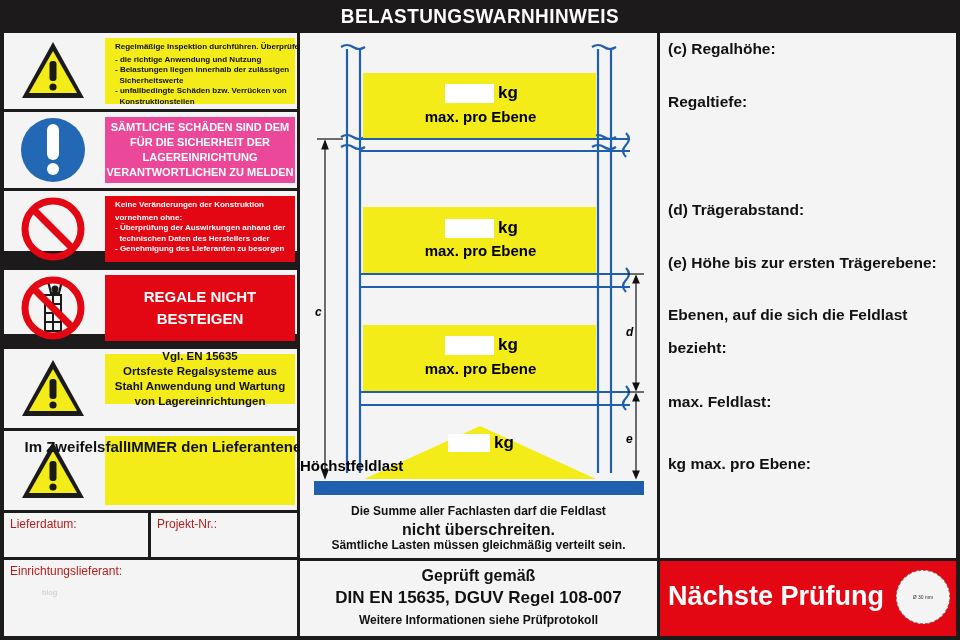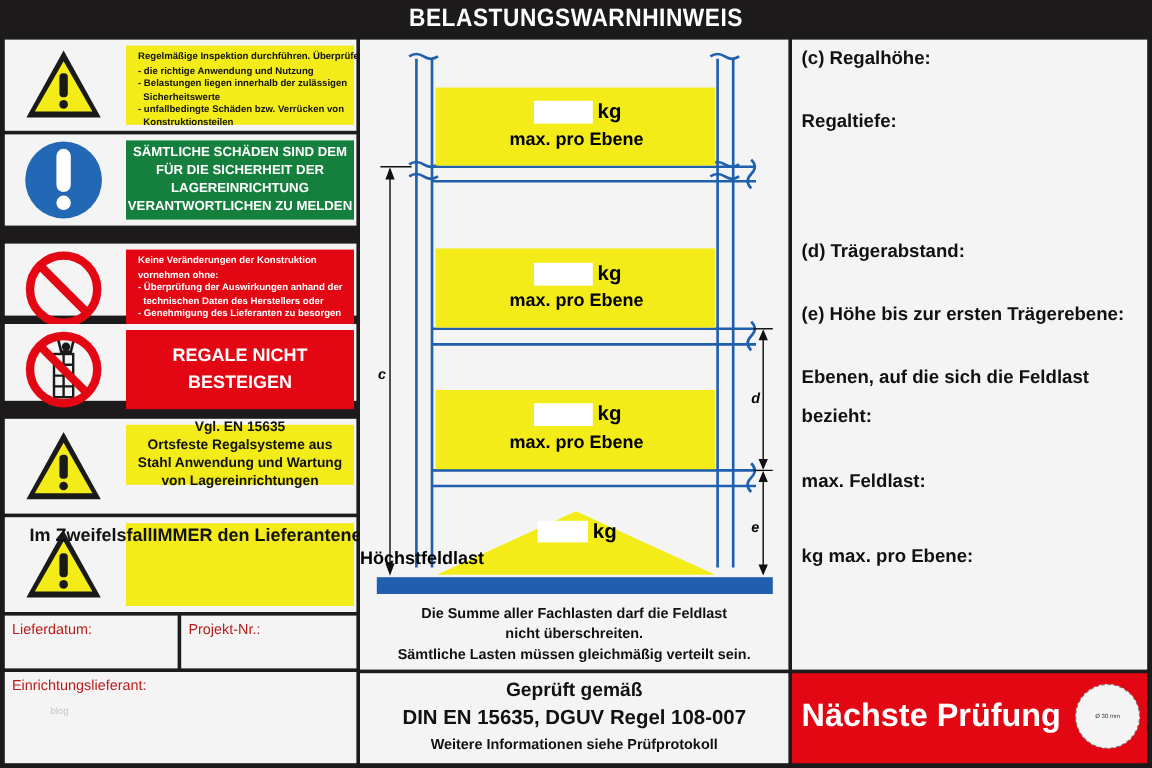--- a/index.html
+++ b/index.html
@@ -3,21 +3,21 @@
 <meta charset="utf-8">
 <style>
   html, body { margin:0; padding:0; }
   body { width:960px; height:640px; background:#1c1a1b; font-family:"Liberation Sans", sans-serif; position:relative; overflow:hidden; }
   .title { position:absolute; left:0; top:0; width:960px; height:30px; color:#fff; text-align:center; font-weight:bold; font-size:21px; line-height:32px; letter-spacing:0.5px; transform:scaleX(0.9); }
   .cell { position:absolute; background:#f4f4f4; box-sizing:border-box; }
   .ico { position:absolute; left:14px; width:70px; height:70px; }
   .lbl { position:absolute; box-sizing:border-box; font-weight:bold; text-align:center; }
   .yellow { background:#f3ec19; color:#111; }
   .red { background:#e30613; color:#fff; }
-  .blue { background:#15803d; color:#fff; }
+  .blue { background:#ec4899; color:#fff; }
   .small { font-size:8px; line-height:10.5px; text-align:left; padding:4px 6px 0 10px; }
   .small div { white-space:nowrap; }
   .rt { position:absolute; left:8px; font-weight:bold; font-size:15.5px; color:#111; white-space:nowrap; }
   .field-label { position:absolute; left:6px; top:4px; font-weight:normal; font-size:12px; color:#b91c1c; }
   .center-txt { position:absolute; left:0; width:100%; text-align:center; font-weight:bold; color:#111; white-space:nowrap; }
 </style>
 </head>
 <body>
 
 <div class="title">BELASTUNGSWARNHINWEIS</div>
@@ -45,21 +45,21 @@
           <rect x="29" y="9" width="12" height="36" rx="6" fill="#fff"></rect>
           <circle cx="35" cy="54" r="6" fill="#fff"></circle>
         </svg></div>
       <div class="lbl blue" style="left: 101px; top: 5px; width: 190px; height: 66px; font-size: 11px; line-height: 15px; display: flex; flex-direction: column; justify-content: center;">
         <div style="white-space: pre;">SÄMTLICHE SCHÄDEN SIND DEM</div>
         <div style="white-space: pre;">FÜR DIE SICHERHEIT DER</div>
         <div style="white-space: pre;">LAGEREINRICHTUNG</div>
         <div style="white-space: pre;">VERANTWORTLICHEN ZU MELDEN</div>
       </div>
     </div>
-    <div class="cell" style="left: 4px; top: 191px; width: 293px; height: 60px; margin-top: 12px;">
+    <div class="cell" style="left: 4px; top: 191px; width: 293px; height: 60px;">
       <div class="ico" style="top: 3px;"><svg viewBox="0 0 70 70" width="70" height="70">
           <circle cx="35" cy="35" r="28" fill="none" stroke="#e30613" stroke-width="7"></circle>
           <line x1="15" y1="15" x2="55" y2="55" stroke="#e30613" stroke-width="7"></line>
         </svg></div>
       <div class="lbl red small" style="left: 101px; top: 5px; width: 190px; height: 66px;">
         <div style="margin-bottom: 2px;">Keine Veränderungen der Konstruktion</div>
         <div style="white-space: pre;">vornehmen ohne:</div>
         <div style="white-space: pre;">- Überprüfung der Auswirkungen anhand der</div>
         <div style="white-space: pre;">  technischen Daten des Herstellers oder</div>
         <div style="white-space: pre;">- Genehmigung des Lieferanten zu besorgen</div>
@@ -189,21 +189,21 @@
   <span style="position:absolute;left:198px;top:50px;font-weight:bold;font-size:17px;">kg</span>
   <span style="position:absolute;left:0;width:357px;text-align:center;top:75px;font-weight:bold;font-size:15px;padding-left:2px;">max. pro Ebene</span>
   <span style="position:absolute;left:198px;top:185px;font-weight:bold;font-size:17px;">kg</span>
   <span style="position:absolute;left:0;width:357px;text-align:center;top:209px;font-weight:bold;font-size:15px;padding-left:2px;">max. pro Ebene</span>
   <span style="position:absolute;left:198px;top:302px;font-weight:bold;font-size:17px;">kg</span>
   <span style="position:absolute;left:0;width:357px;text-align:center;top:327px;font-weight:bold;font-size:15px;padding-left:2px;">max. pro Ebene</span>
   <span style="position:absolute;left:194px;top:400px;font-weight:bold;font-size:17px;">kg</span>
   <span style="position:absolute;left:0;width:357px;top:424px;font-weight:bold;font-size:15px;">Höchstfeldlast</span>
 
   <div class="center-txt" style="top:471px;font-size:12px;">Die Summe aller Fachlasten darf die Feldlast</div>
-  <div class="center-txt" style="top:488px;font-size:12px;">nicht überschreiten.</div>
+  <div class="center-txt" style="top:488px;font-size:16px;">nicht überschreiten.</div>
   <div class="center-txt" style="top:505px;font-size:12px;">Sämtliche Lasten müssen gleichmäßig verteilt sein.</div>
 </div>
 
 <div class="cell" style="left:300px;top:561px;width:357px;height:75px;">
   <div class="center-txt" style="top:6px;font-size:16px;">Geprüft gemäß</div>
   <div class="center-txt" style="top:27px;font-size:17px;">DIN EN 15635, DGUV Regel 108-007</div>
   <div class="center-txt" style="top:52px;font-size:12px;">Weitere Informationen siehe Prüfprotokoll</div>
 </div>
 
 <div class="cell" style="left:660px;top:33px;width:296px;height:525px;">

